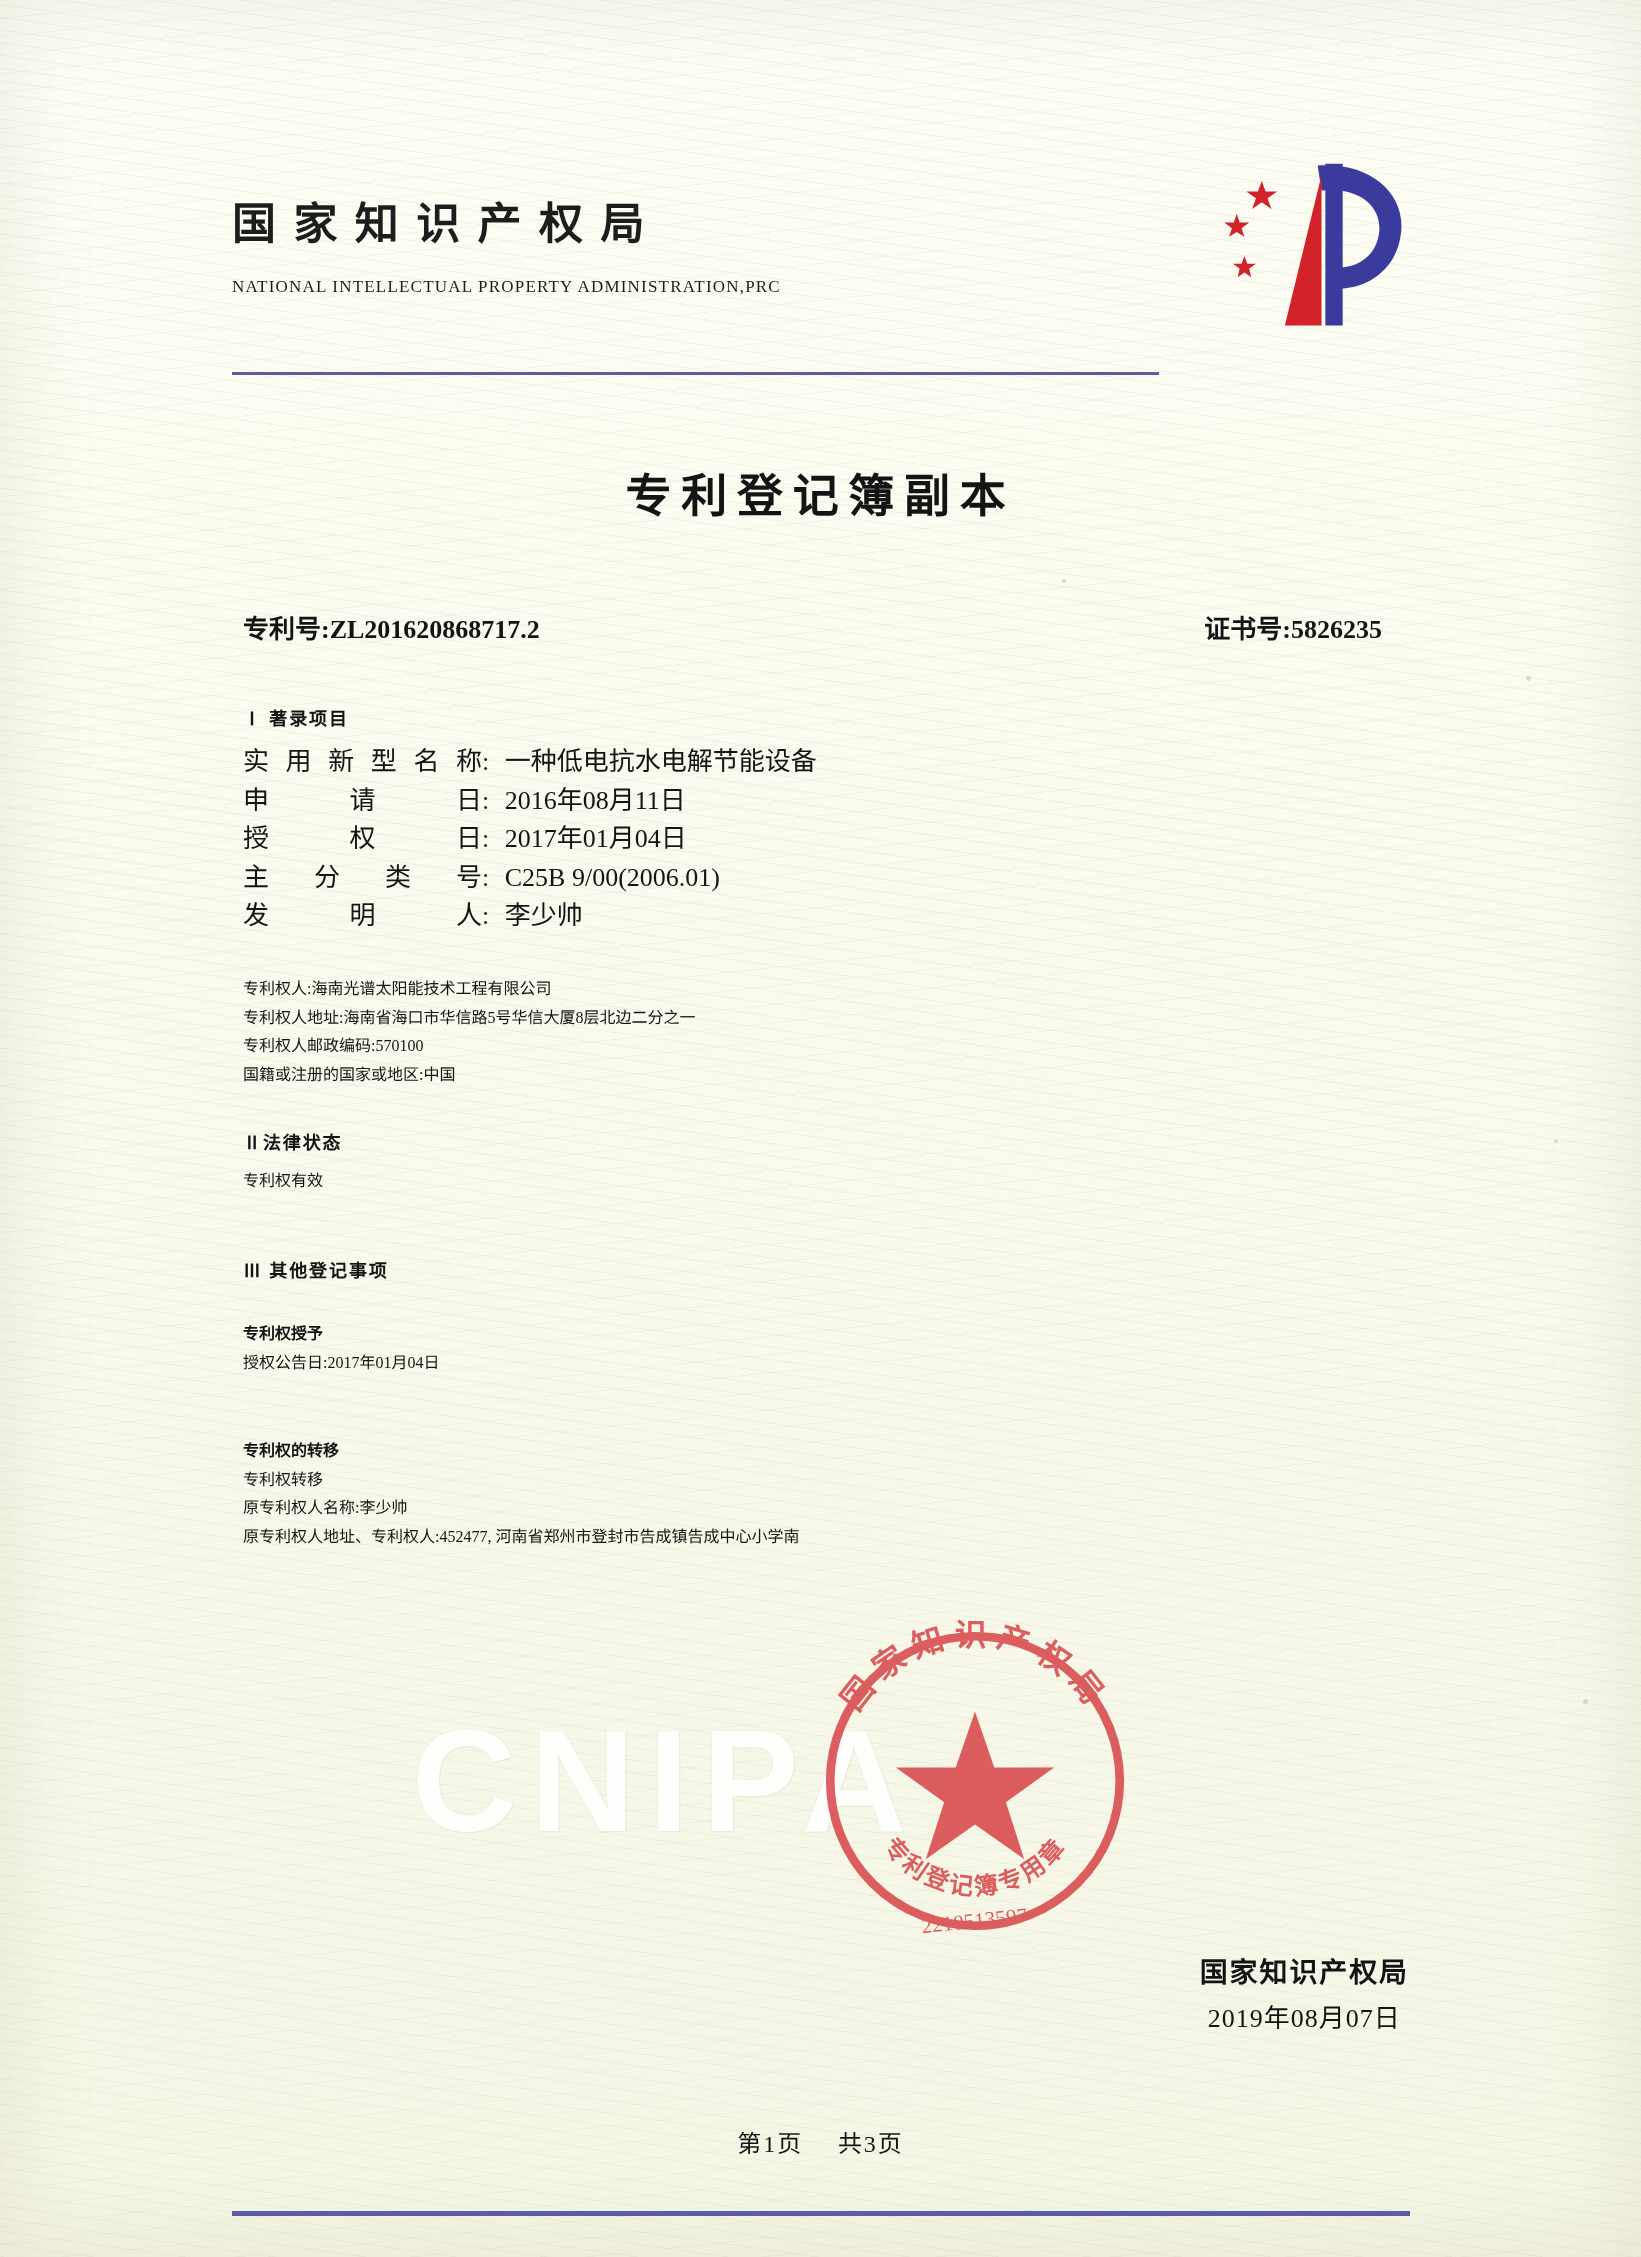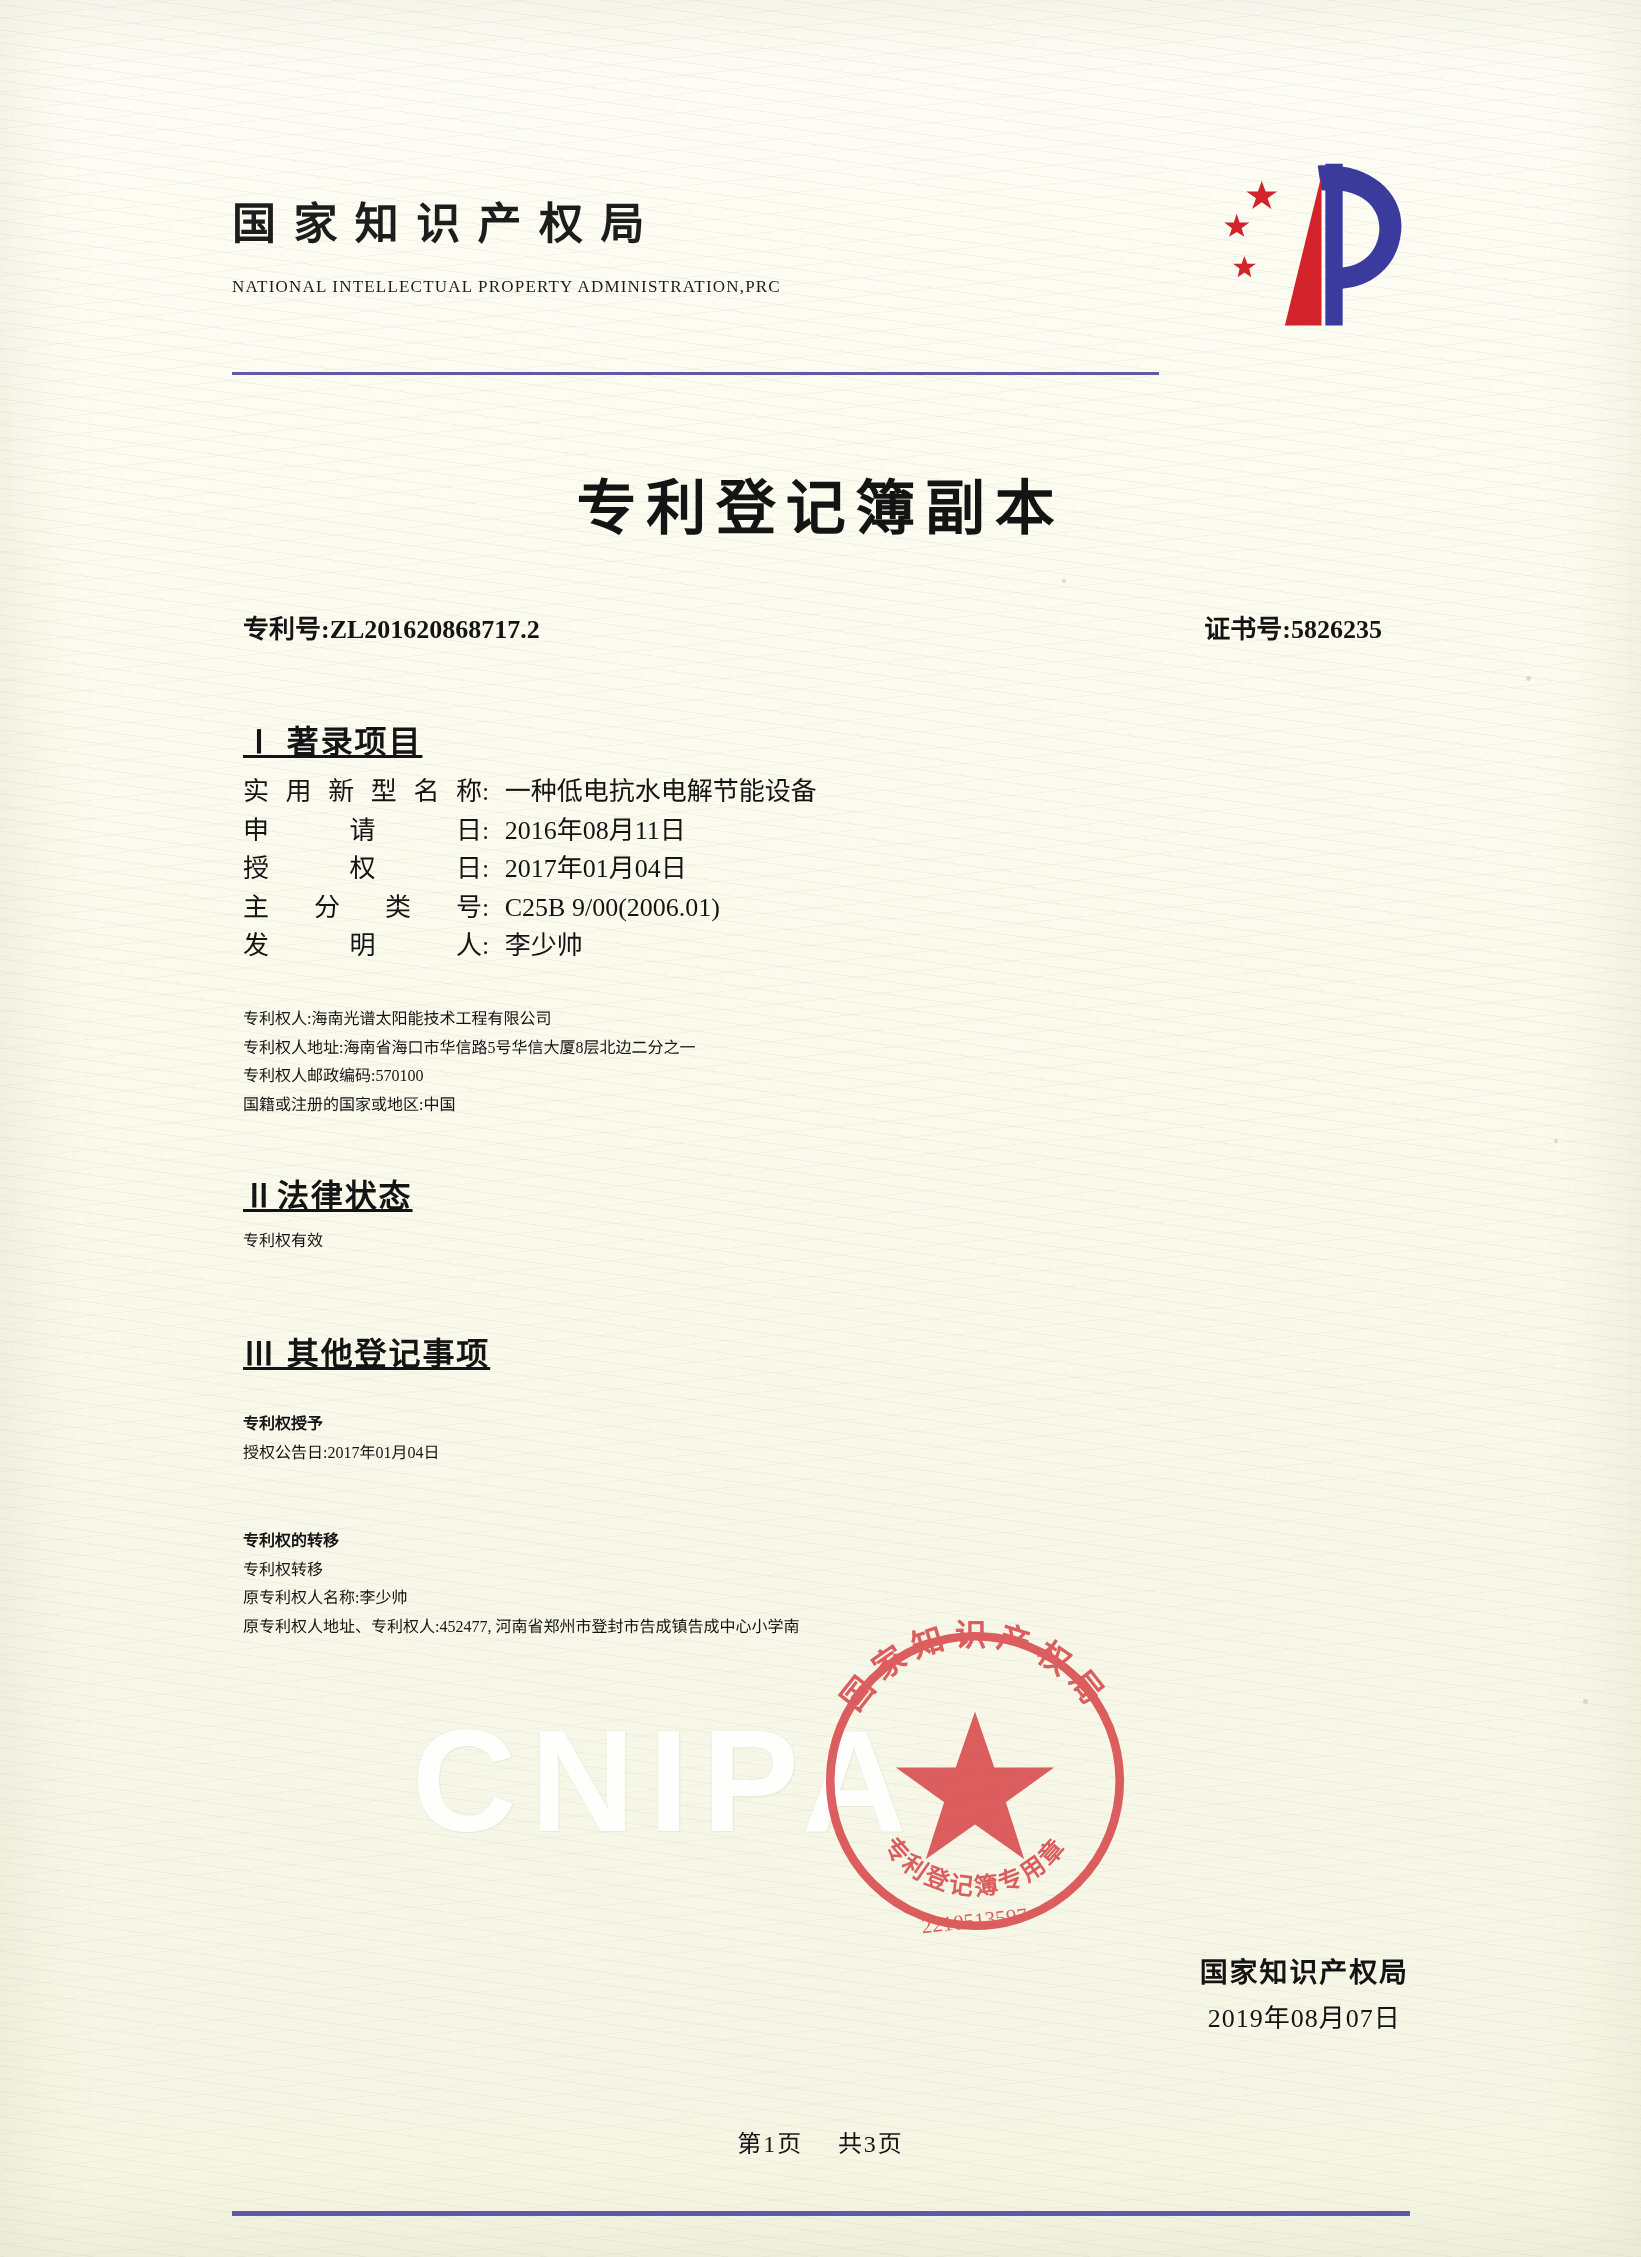--- a/index.html
+++ b/index.html
@@ -61,44 +61,43 @@
   .logo{
     position:absolute;left:1202px;top:154px;width:212px;height:183px;
   }
 
   
   .doc-title{
     position:absolute;top:459px;left:0;width:1641px;
     text-align:center;
     font-family:"Liberation Serif", serif;
     font-weight:bold;
-    font-size:60px;
+    font-size:46px;
     letter-spacing:9.7px;
     color:#141414;
   }
 
   
   .num-row{
     position:absolute;top:608px;left:243px;width:1139px;
     display:flex;justify-content:space-between;
     font-size:26px;font-weight:bold;color:#141414;
     font-family:"Liberation Serif", serif;
   }
 
   
   .body{
     position:absolute;left:243px;top:710px;width:1178px;
     font-size:26px;color:#141414;
     line-height:1.0;
   }
   .sect-title{
-    font-weight:bold;font-size:32px;
-    margin:16px 0 21px 0;
+    font-weight:bold;font-size:18px;
+    margin:0 0 21px 0;
     letter-spacing:1.9px;
-    text-decoration:underline;
   }
   .kv{
     display:flex;
     margin-bottom:12.6px;
     font-size:26px;
   }
   .kv .k{
     width:239px;
     display:flex;justify-content:space-between;
     letter-spacing:0px;

